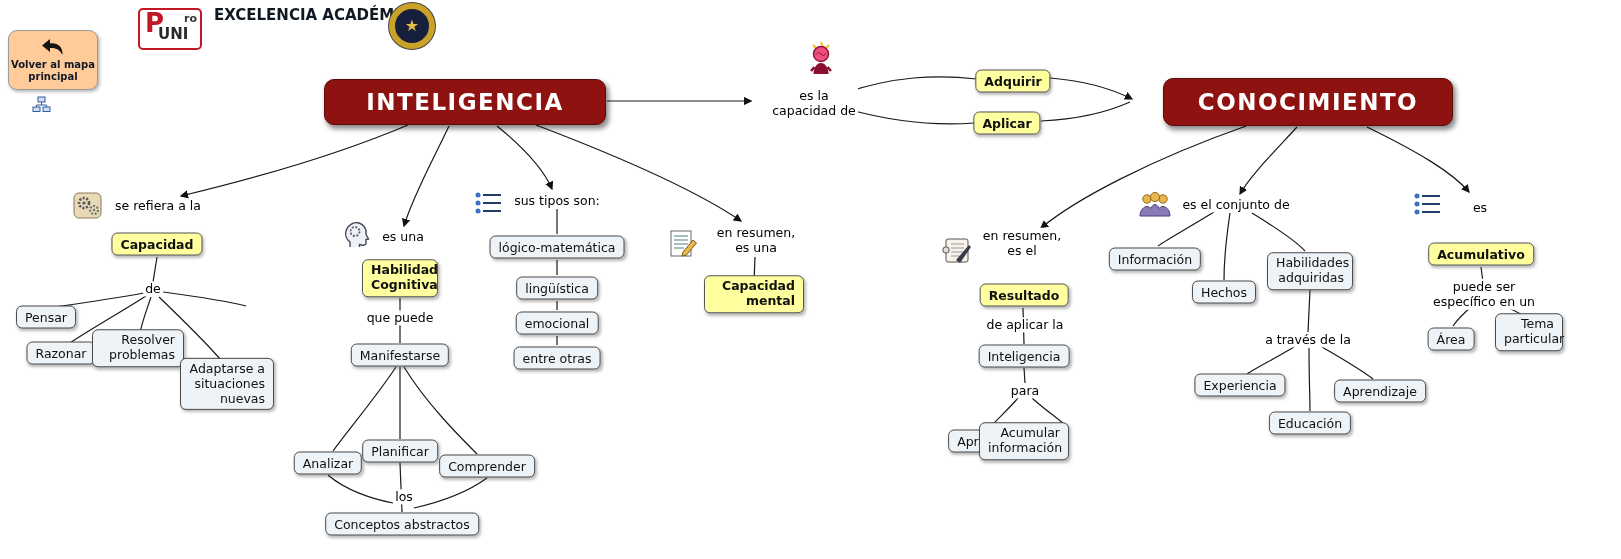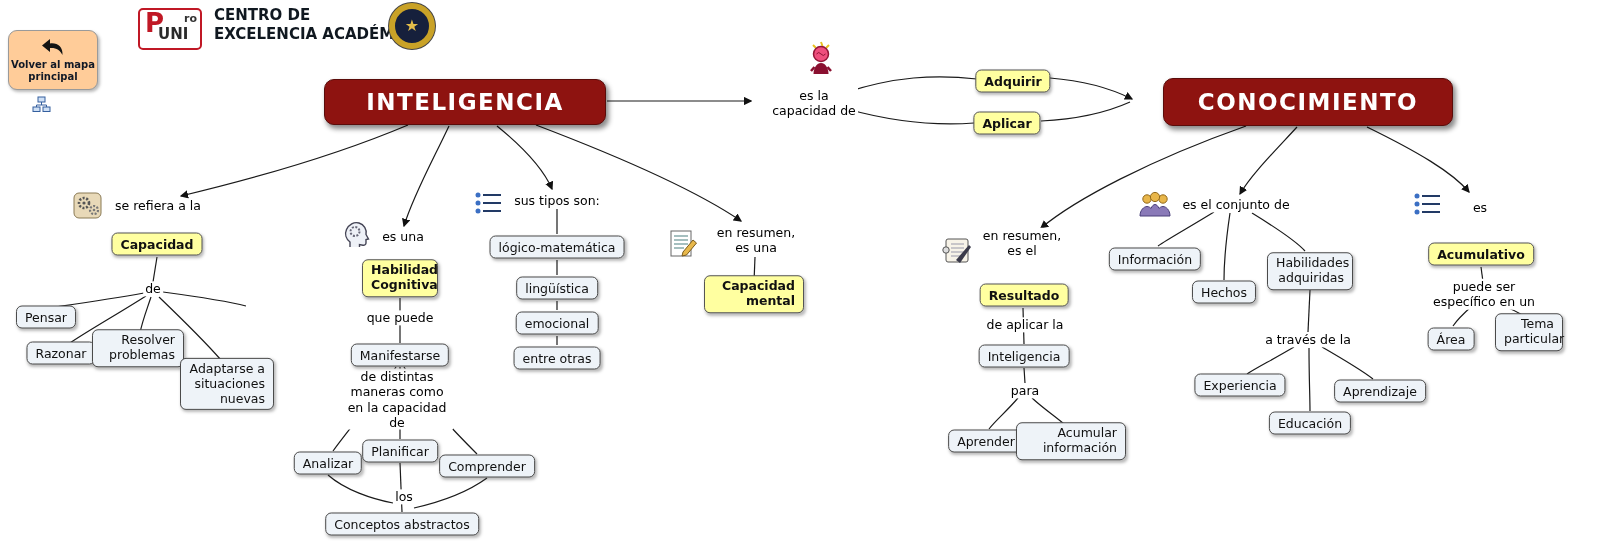--- a/index.html
+++ b/index.html
@@ -134,21 +134,20 @@
 
   <div class="prouni">
     <div class="pr-row">
       <span class="pr-p">P</span>
       <span class="pr-ro">ro</span>
     </div>
     <div class="pr-uni">UNI</div>
   </div>
 
   <div class="org-name">
-    <div>CENTRO DE</div>
     <div>EXCELENCIA ACADÉMICA</div>
   </div>
 
   <div class="seal">
     <span class="seal-star">★</span>
   </div>
 
   <div class="node main abs" style="left:465px;top:102px;width:282px;height:46px">INTELIGENCIA</div>
   <div class="node main abs" style="left:1308px;top:102px;width:290px;height:48px">CONOCIMIENTO</div>
 
@@ -185,21 +184,20 @@
   <div class="icon abs" style="left:357px;top:233px">
     <svg width="30" height="30" viewBox="0 0 30 30">
       <path d="M8 29 v-5 c-4-3 -5.5-8 -3.5-12.5 C6.7 6.5 12 3.5 17 5 c5 1.5 8 6.5 7 11.5 l2.5 4.5 -2.5 .5 v3.5 c0 1.5 -1.5 2.5 -3 2.2 l-3.5 -.7 v2.5" fill="#eef1f7" stroke="#445" stroke-width="1.4"></path>
       <circle cx="13" cy="13.5" r="4.5" fill="none" stroke="#667" stroke-width="2" stroke-dasharray="2 1.5"></circle>
     </svg>
   </div>
   <div class="lbl abs" style="left:403px;top:237px">es una</div>
   <div class="node yellow multi abs" style="left:400px;top:278px;width:76px">Habilidad Cognitiva</div>
   <div class="lbl abs" style="left:400px;top:318px">que puede</div>
   <div class="node abs" style="left:400px;top:355px">Manifestarse</div>
-  <div class="lbl abs" style="left:397px;top:399px;width:112px">de distintas maneras como en la capacidad de</div>
   <div class="node abs" style="left:328px;top:463px">Analizar</div>
   <div class="node abs" style="left:400px;top:451px">Planificar</div>
   <div class="node abs" style="left:487px;top:466px">Comprender</div>
   <div class="lbl abs" style="left:404px;top:497px">los</div>
   <div class="node abs" style="left:402px;top:524px">Conceptos abstractos</div>
 
   <div class="icon abs" style="left:489px;top:203px">
     <svg width="30" height="26" viewBox="0 0 30 26">
       <circle cx="4" cy="5" r="2.5" fill="#3b6fc4"></circle>
         <rect x="9" y="4" width="18" height="2" fill="#223a66"></rect>
@@ -232,21 +230,21 @@
       <path d="M11 8 h13 M11 12 h13 M11 16 h13 M11 20 h9" stroke="#99a" stroke-width="1.2"></path>
       <path d="M16 24 L29 9 l2 2 L20 27 z" fill="#3a3a4a"></path>
     </svg>
   </div>
   <div class="lbl abs" style="left:1022px;top:243px;width:88px">en resumen, es el</div>
   <div class="node yellow abs" style="left:1024px;top:295px">Resultado</div>
   <div class="lbl abs" style="left:1025px;top:325px">de aplicar la</div>
   <div class="node abs" style="left:1024px;top:356px">Inteligencia</div>
   <div class="lbl abs" style="left:1025px;top:391px">para</div>
   <div class="node abs" style="left:986px;top:441px">Aprender</div>
-  <div class="node multi abs" style="left:1071px;top:441px;width:110px">Acumular información</div>
+  <div class="node multi abs" style="left:1024px;top:441px;width:90px">Acumular información</div>
 
   <div class="icon abs" style="left:1155px;top:204px">
     <svg width="36" height="28" viewBox="0 0 36 28">
       <circle cx="10" cy="9" r="4.2" fill="#e8b64a" stroke="#92691c"></circle>
       <circle cx="26" cy="9" r="4.2" fill="#e8b64a" stroke="#92691c"></circle>
       <circle cx="18" cy="7" r="4.6" fill="#e8b64a" stroke="#92691c"></circle>
       <path d="M3 26 c0-6 4-9.5 7-9.5 c2 0 3 1 4 2 c1-2.5 2.5-4 4-4 s3 1.5 4 4 c1-1 2-2 4-2 c3 0 7 3.5 7 9.5 z" fill="#8a7ab8" stroke="#4a3f7a"></path>
     </svg>
   </div>
   <div class="lbl abs" style="left:1236px;top:205px">es el conjunto de</div>

